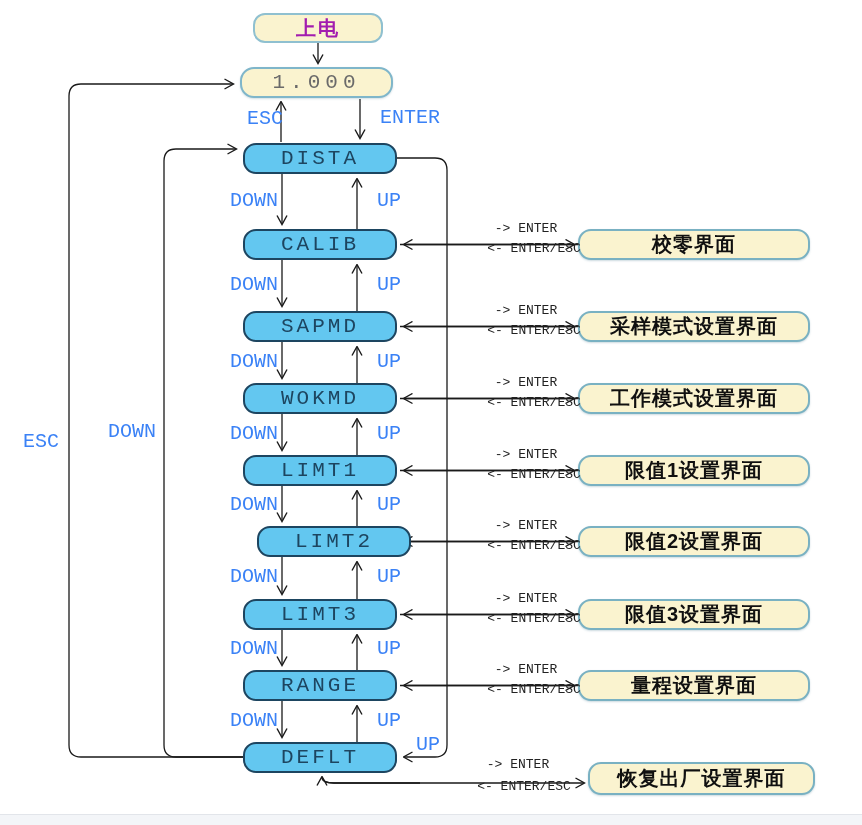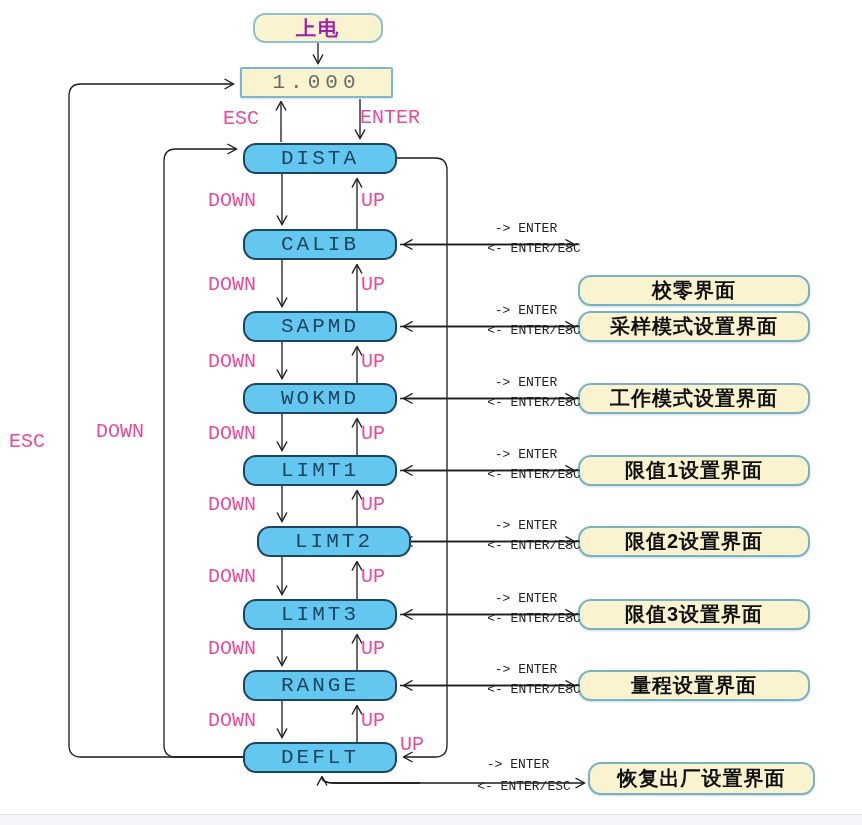--- a/index.html
+++ b/index.html
@@ -26,27 +26,27 @@
     box-shadow:0 1px 2px rgba(110,150,165,0.35);
   }
   .power-box{
     left:253px;top:13px;width:130px;height:30px;
     background:#faf3cf;border:2px solid #8fc0d0;border-radius:12px;
     color:#a21caf;font-size:20px;font-weight:700;letter-spacing:2px;
     font-family:"Liberation Sans","DejaVu Sans",sans-serif;
   }
   .display-box{
     left:240px;top:67px;width:153px;height:31px;
-    background:#faf3cf;border:2px solid #7fb6ca;border-radius:2px;
+    background:#faf3cf;border:2px solid #7fb6ca;border-radius:14px;
     color:#6a6a6a;font-size:21px;letter-spacing:5px;
     box-shadow:0 1px 2px rgba(110,150,165,0.3);
   }
   .lbl{
-    position:absolute;color:#ec4899;font-size:20px;line-height:22px;
-    text-align:left;white-space:pre;
+    position:absolute;color:#3b82f6;font-size:20px;line-height:22px;
+    text-align:right;white-space:pre;
   }
   .lbl-sm{
     position:absolute;color:#222;font-size:13px;line-height:14px;
     text-align:center;white-space:pre;padding-left:20px;
   }
   .footer-strip{
     position:absolute;left:0;top:814px;width:862px;height:11px;
     background:#f3f5f8;border-top:1px solid #e2e5ea;box-sizing:border-box;
   }
 </style>
@@ -114,21 +114,21 @@
   <div class="footer-strip"></div>
 <div class="box menu-box" style="top: 143px;">DISTA</div>
     <div class="box menu-box" style="top: 229px;">CALIB</div>
     <div class="box menu-box" style="top: 311px;">SAPMD</div>
     <div class="box menu-box" style="top: 383px;">WOKMD</div>
     <div class="box menu-box" style="top: 455px;">LIMT1</div>
     <div class="box menu-box" style="top: 526px; margin-left: 14px;">LIMT2</div>
     <div class="box menu-box" style="top: 599px;">LIMT3</div>
     <div class="box menu-box" style="top: 670px;">RANGE</div>
     <div class="box menu-box" style="top: 742px;">DEFLT</div>
-    <div class="box panel-box" style="top: 229px; margin-top: 46px;">校零界面</div>
+    <div class="box panel-box" style="top: 229px;">校零界面</div>
     <div class="box panel-box" style="top: 311px;">采样模式设置界面</div>
     <div class="box panel-box" style="top: 383px;">工作模式设置界面</div>
     <div class="box panel-box" style="top: 455px;">限值1设置界面</div>
     <div class="box panel-box" style="top: 526px;">限值2设置界面</div>
     <div class="box panel-box" style="top: 599px;">限值3设置界面</div>
     <div class="box panel-box" style="top: 670px;">量程设置界面</div>
     <div class="box panel-box" style="left: 588px; top: 762px; width: 227px; height: 33px;">恢复出厂设置界面</div>
     <div class="lbl" style="left: 208px; top: 189.5px; width: 70px;">DOWN</div>
     <div class="lbl" style="left: 361px; top: 189.5px; width: 40px;">UP</div>
     <div class="lbl" style="left: 208px; top: 273.5px; width: 70px;">DOWN</div>

